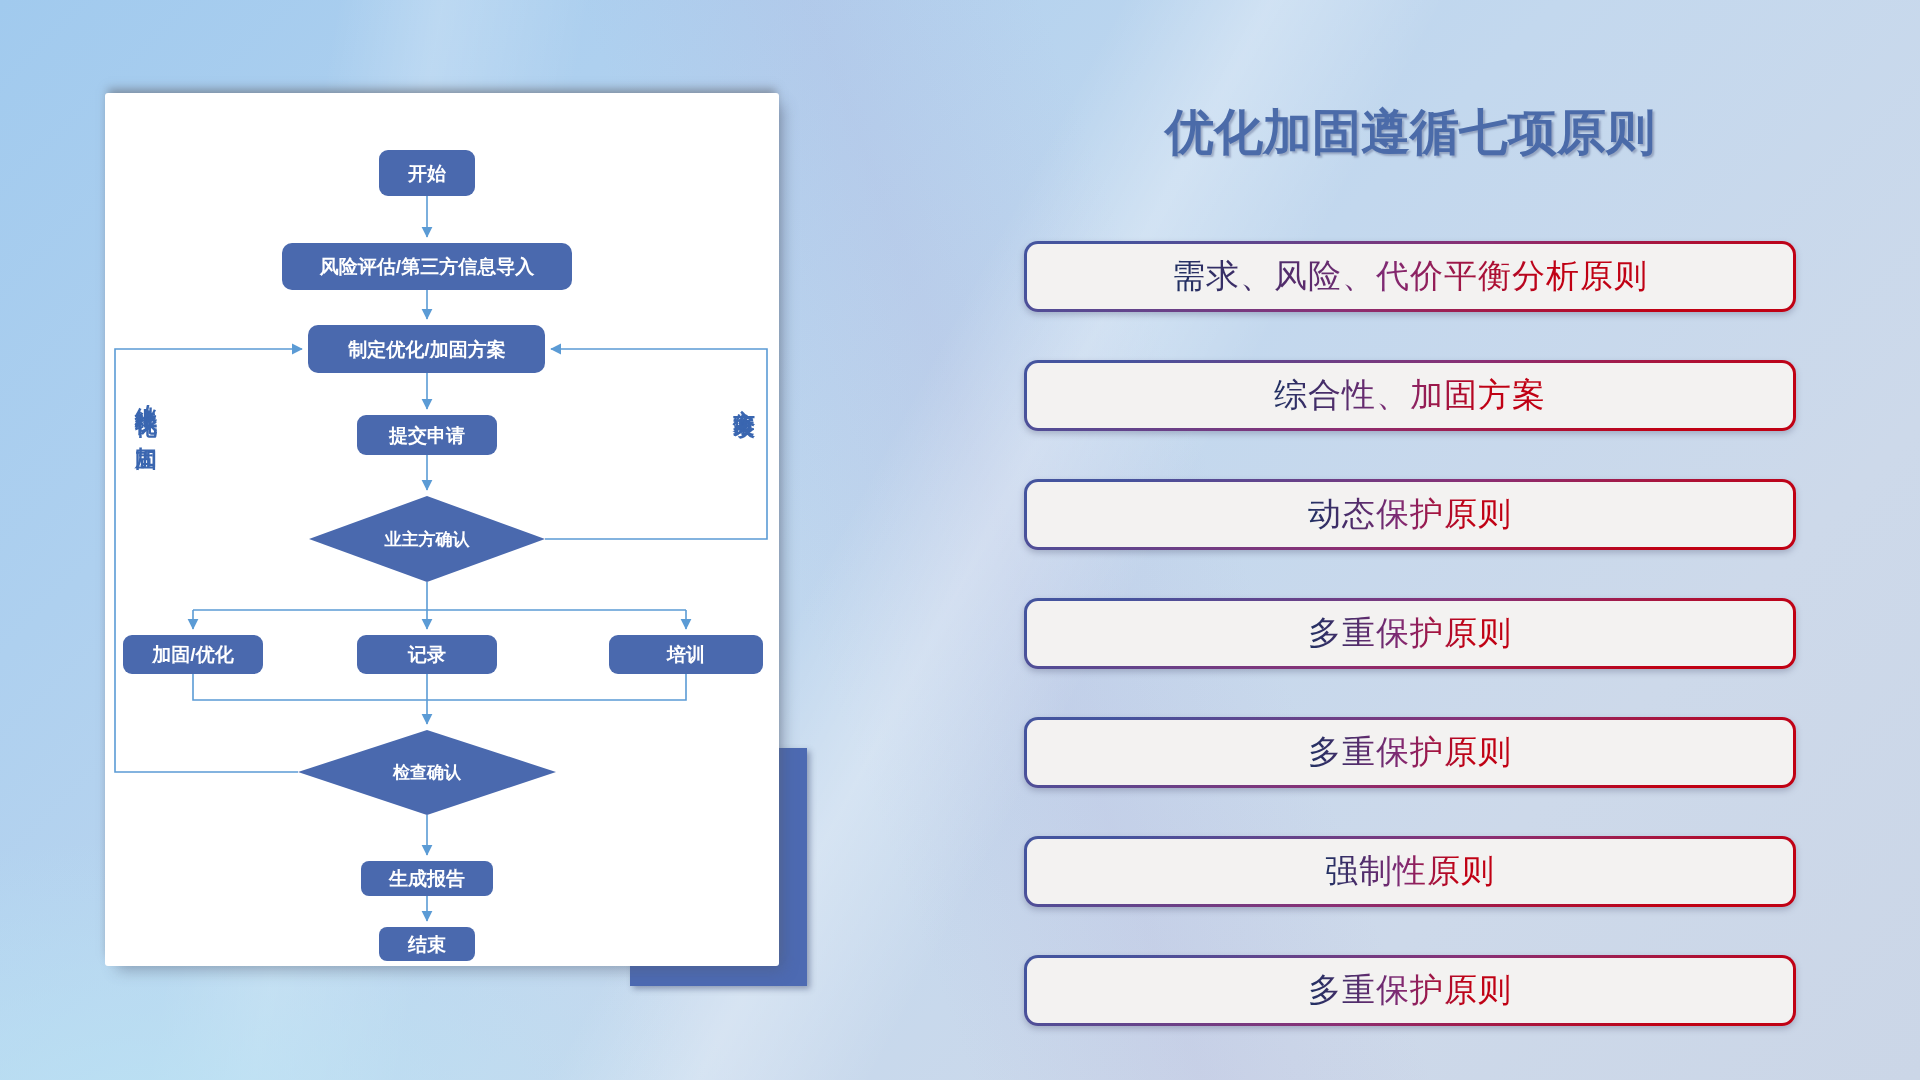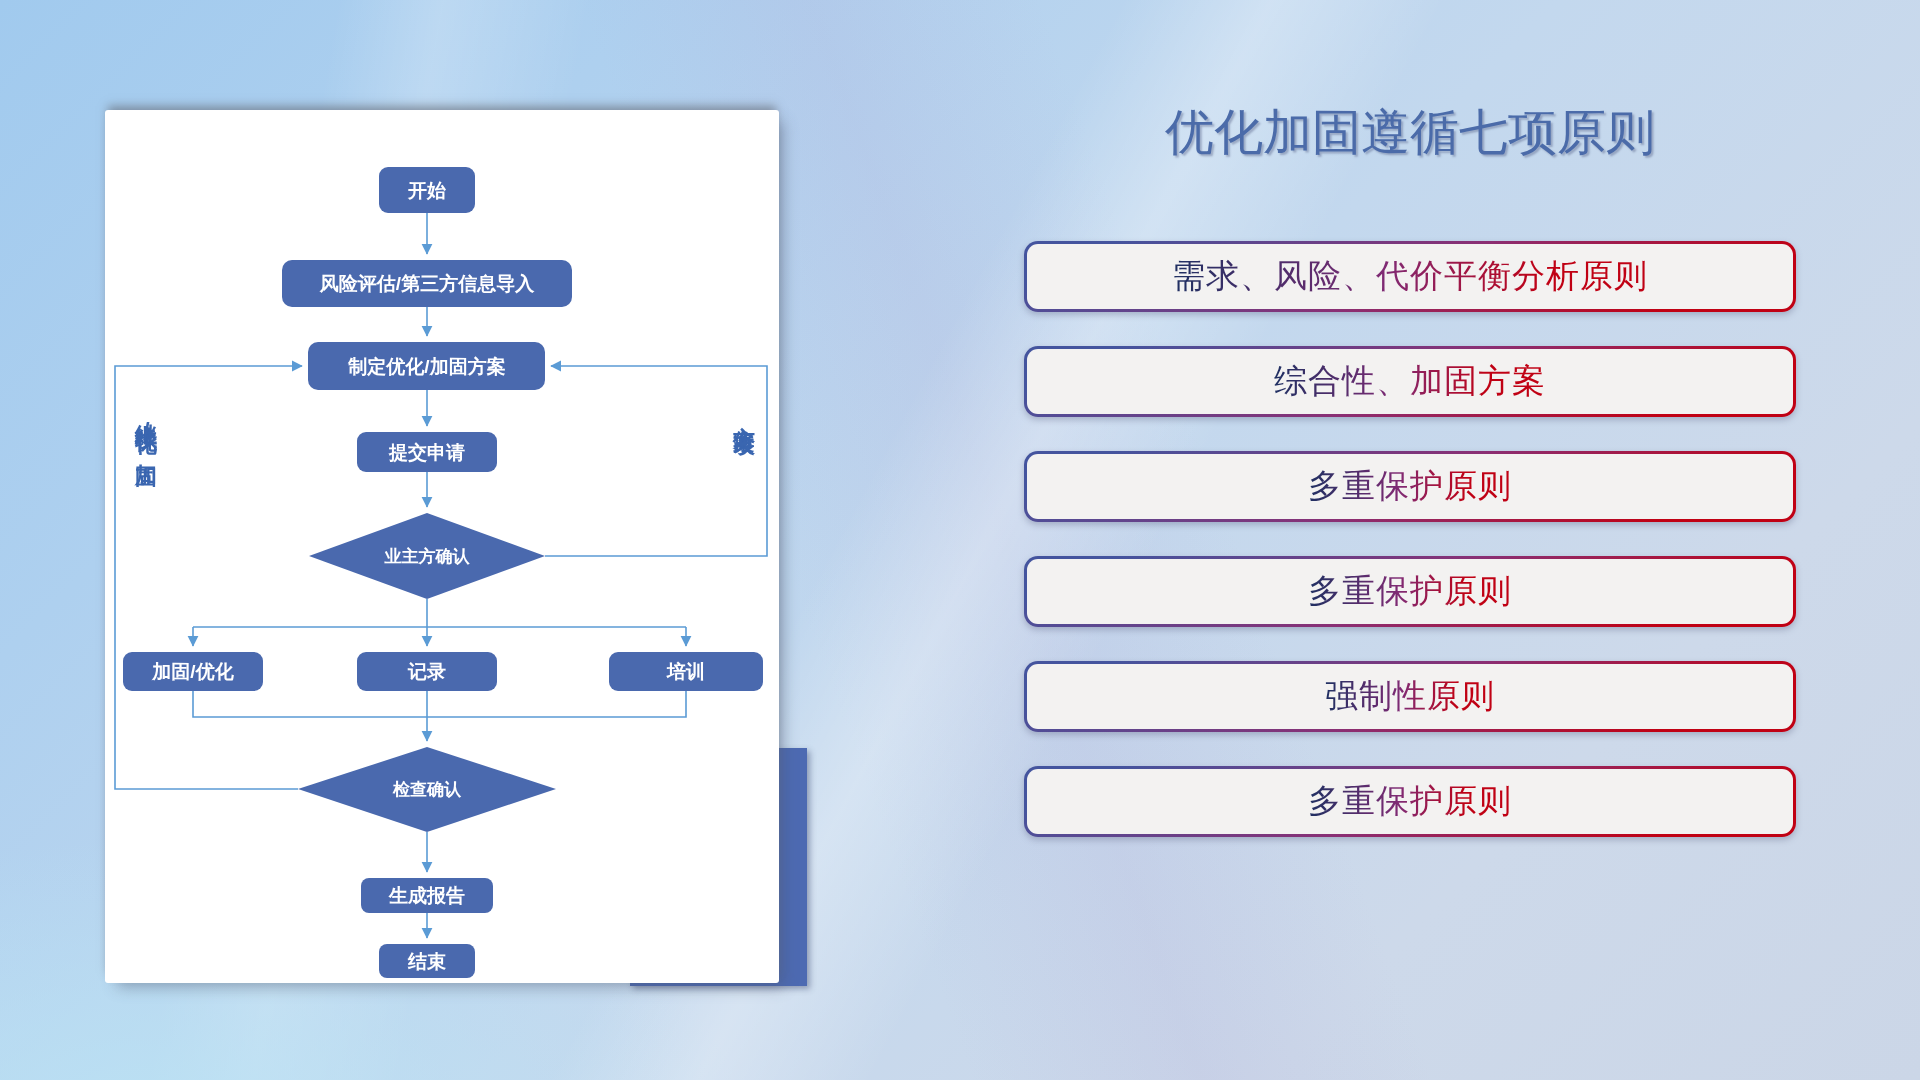--- a/index.html
+++ b/index.html
@@ -13,42 +13,42 @@
       linear-gradient(70deg, rgba(176,168,214,0) 42%, rgba(176,168,214,0.18) 52%, rgba(176,168,214,0) 62%),
       linear-gradient(135deg, #a1caee 0%, #aed0ef 22%, #c3d8ee 52%, #cdd9ea 78%, #cbd6e7 100%);
   }
   .slide { position:relative; width:1920px; height:1080px; }
 
   
   .accent-block { position:absolute; left:630px; top:748px; width:177px; height:238px;
     background:#4d6ab2; box-shadow:3px 3px 6px rgba(60,70,110,0.45); z-index:1; }
 
   
-  .flow-card { position:absolute; left:105px; top:110px; width:674px; height:873px;
+  .flow-card { position:absolute; left:105px; top:93px; width:674px; height:873px;
     background:#ffffff; border-radius:3px; z-index:2;
     box-shadow:0 -7px 9px -3px rgba(104,110,122,0.65), 8px 8px 14px -4px rgba(80,90,115,0.45);text-align:center; }
   .flow-card svg { position:absolute; left:0; top:0; }
 
   .node { fill:#4a69ae; }
   .node-label { fill:#ffffff; font-weight:bold; font-size:19px;
     font-family:"Liberation Sans", sans-serif; }
   .d-label { font-size:17px; }
   .edge { stroke:#5b9bd5; stroke-width:1.6; fill:none; }
 
   .v-label { position:absolute; writing-mode:vertical-lr; text-orientation:upright;
     color:#3a66b0; font-weight:bold; font-size:22px; letter-spacing:3px; line-height:1; }
   .v-label.left  { left:30px;  top:296px; }
   .v-label.right { left:628px; top:298px; }
 
   
   .panel-title { position:absolute; left:1024px; top:100px; width:772px; text-align:center;
-    font-size:49px; font-weight:normal; color:#4b6ba9;
+    font-size:49px; font-weight:bold; color:#4b6ba9;
     text-shadow:2px 2px 2px rgba(77,88,128,0.40); }
   .principles { position:absolute; left:1024px; top:241px; width:772px; }
-  .principle { height:71px; margin-bottom:34px; border-radius:14px;
+  .principle { height:71px; margin-bottom:48px; border-radius:14px;
     border:3px solid transparent;
     background:
       linear-gradient(#f3f2f1,#f3f2f1) padding-box,
       linear-gradient(155deg,#44549e 10%, #8a2f74 50%, #c00114 85%) border-box;
     box-shadow:0 3px 6px rgba(90,95,125,0.35);
     display:flex; align-items:center; justify-content:center; }
   .principle-text { font-size:33px; letter-spacing:1px;
     background:linear-gradient(90deg,#1f3062 0%, #802a74 45%, #c00114 78%);
     -webkit-background-clip:text; background-clip:text; color:transparent; }
 </style>
@@ -139,20 +139,23 @@
   <div class="panel-title">优化加固遵循七项原则</div>
 
   <div class="principles">
     <div class="principle">
       <span class="principle-text">需求、风险、代价平衡分析原则</span>
     </div>
     <div class="principle">
       <span class="principle-text">综合性、加固方案</span>
     </div>
     <div class="principle">
+      <span class="principle-text">动态保护原则</span>
+    </div>
+    <div class="principle">
       <span class="principle-text">多重保护原则</span>
     </div>
     <div class="principle">
       <span class="principle-text">多重保护原则</span>
     </div>
     <div class="principle">
       <span class="principle-text">强制性原则</span>
     </div>
     <div class="principle">
       <span class="principle-text">多重保护原则</span>

